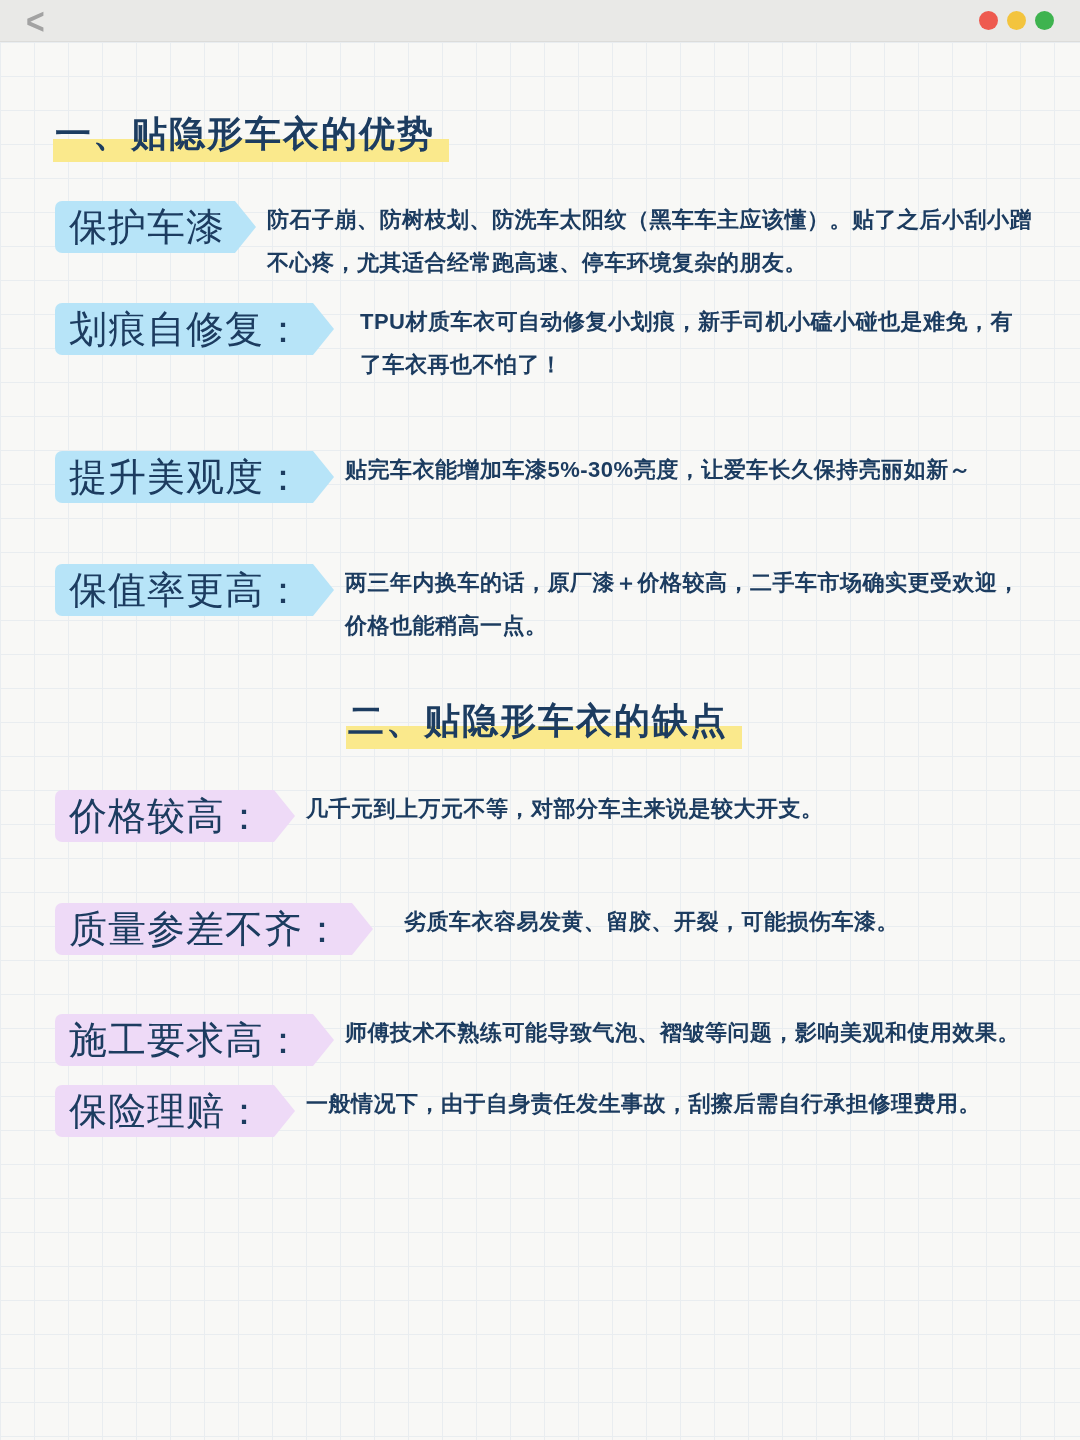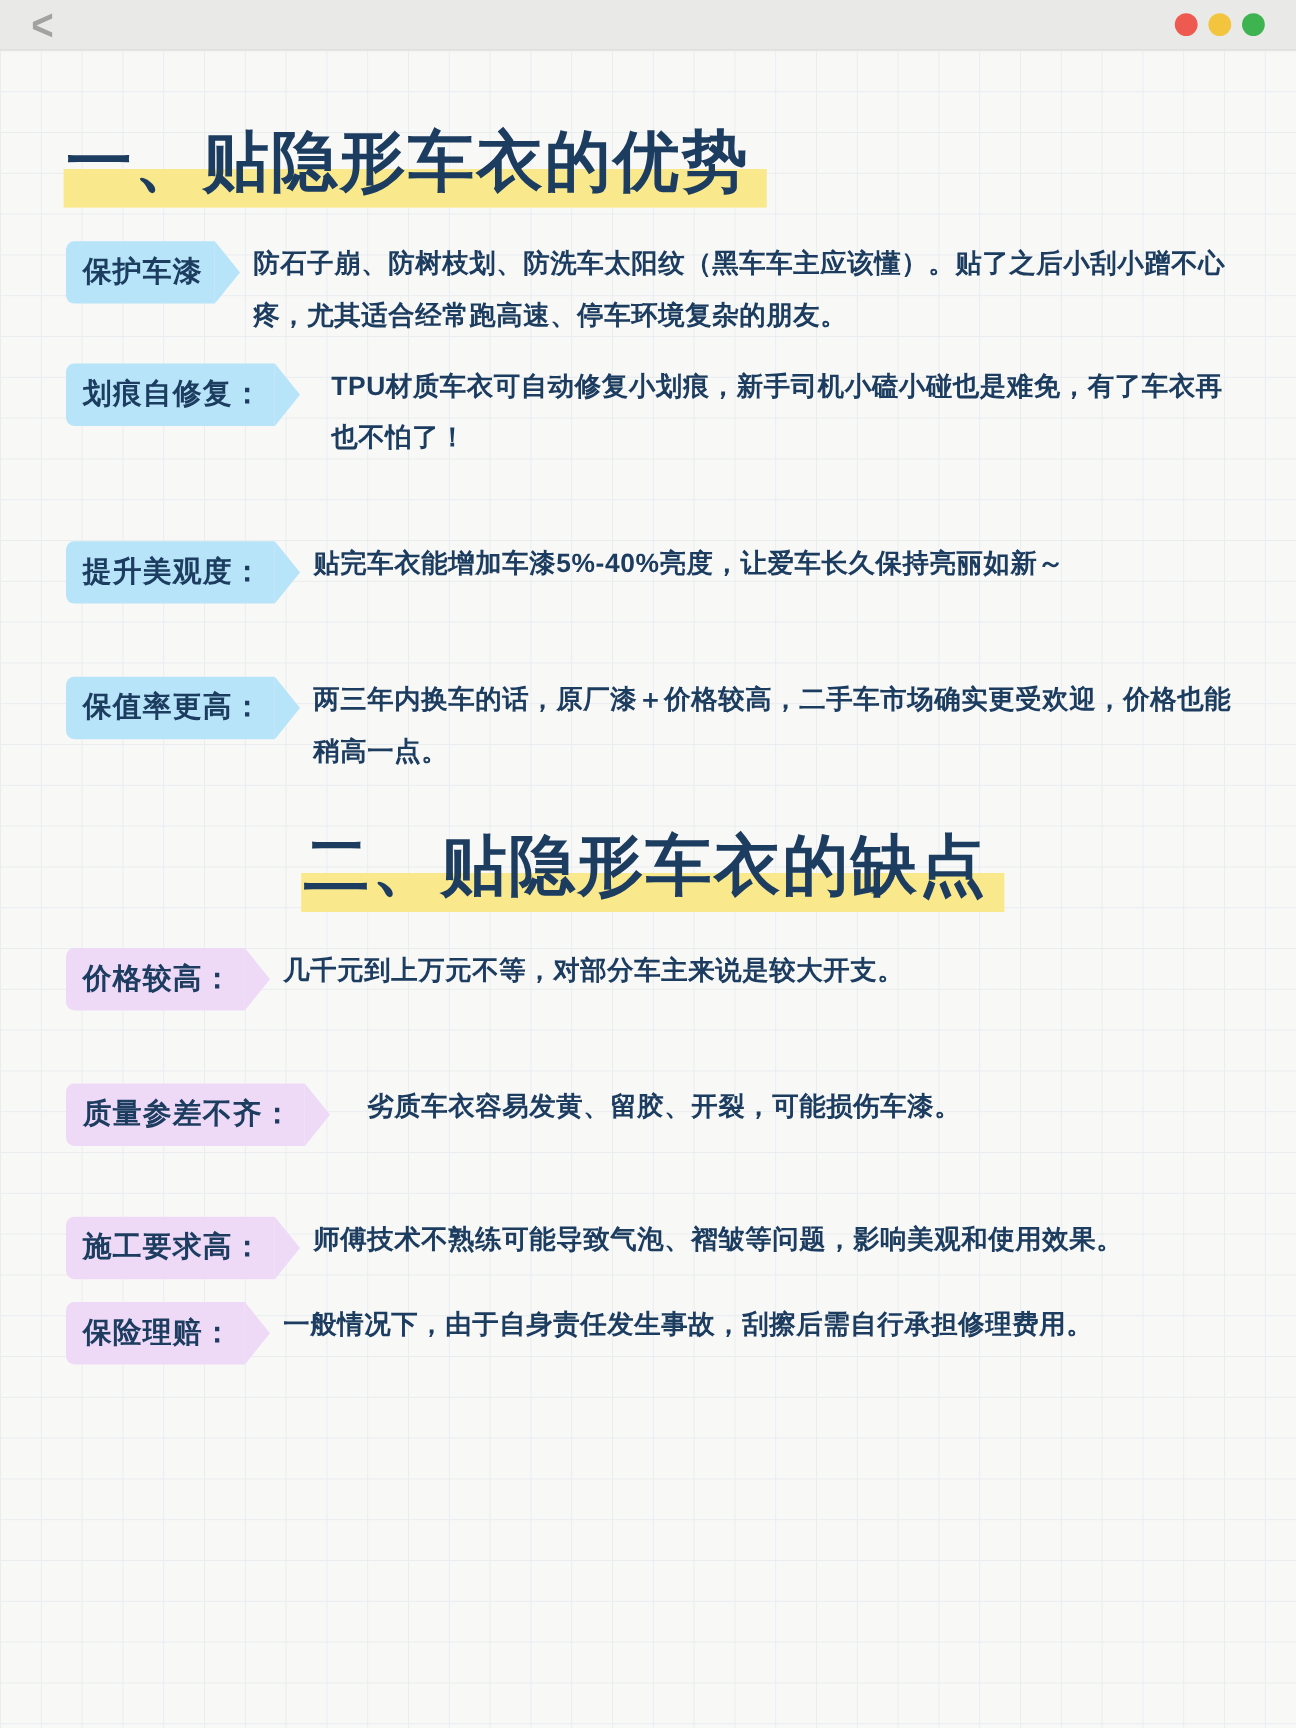--- a/index.html
+++ b/index.html
@@ -39,21 +39,21 @@
   .dot { width: 19px; height: 19px; border-radius: 50%; }
   .dot.red    { background: var(--dot-red, #ee5a4f); }
   .dot.yellow { background: var(--dot-yellow, #f3c43e); }
   .dot.green  { background: var(--dot-green, #3eb34f); }
 
   
   .content {
     padding: 64px 45px 0 55px;
   }
   h2.section-title {
-    font-size: 55px;
+    font-size: 36px;
     font-weight: 800;
     letter-spacing: 2px;
     color: var(--ink, #1c3c60);
     line-height: 56px;
     margin-bottom: 36px;
   }
   h2 .hl {
     background: linear-gradient(to bottom, transparent 54%, var(--highlight, #fae98c) 54%);
     padding: 0 14px 8px 2px;
     margin-left: -2px;
@@ -63,22 +63,22 @@
     align-items: flex-start;
   }
   .badge {
     position: relative;
     flex: 0 0 auto;
     height: 52px;
     line-height: 52px;
     padding: 0 10px 0 14px;
     margin-top: 3px;
     border-radius: 7px 0 0 7px;
-    font-size: 24px;
-    font-weight: 700;
+    font-size: 38px;
+    font-weight: 400;
     letter-spacing: 1px;
     color: var(--ink, #1c3c60);
     white-space: nowrap;
   }
   .badge::after {
     content: "";
     position: absolute;
     left: 100%; top: 0;
     width: 0; height: 0;
     border-top: 26px solid transparent;
@@ -142,21 +142,21 @@
     <div class="badge">
       <span>划痕自修复：</span>
     </div>
     <div class="item-text">TPU材质车衣可自动修复小划痕，新手司机小磕小碰也是难免，有了车衣再也不怕了！</div>
   </div>
 
   <div class="item">
     <div class="badge">
       <span>提升美观度：</span>
     </div>
-    <div class="item-text">贴完车衣能增加车漆5%-40%亮度，让爱车长久保持亮丽如新～</div>
+    <div class="item-text">贴完车衣能增加车漆5%-30%亮度，让爱车长久保持亮丽如新～</div>
   </div>
 
   <div class="item">
     <div class="badge">
       <span>保值率更高：</span>
     </div>
     <div class="item-text">两三年内换车的话，原厂漆＋价格较高，二手车市场确实更受欢迎，价格也能稍高一点。</div>
   </div>
 </section>
 

